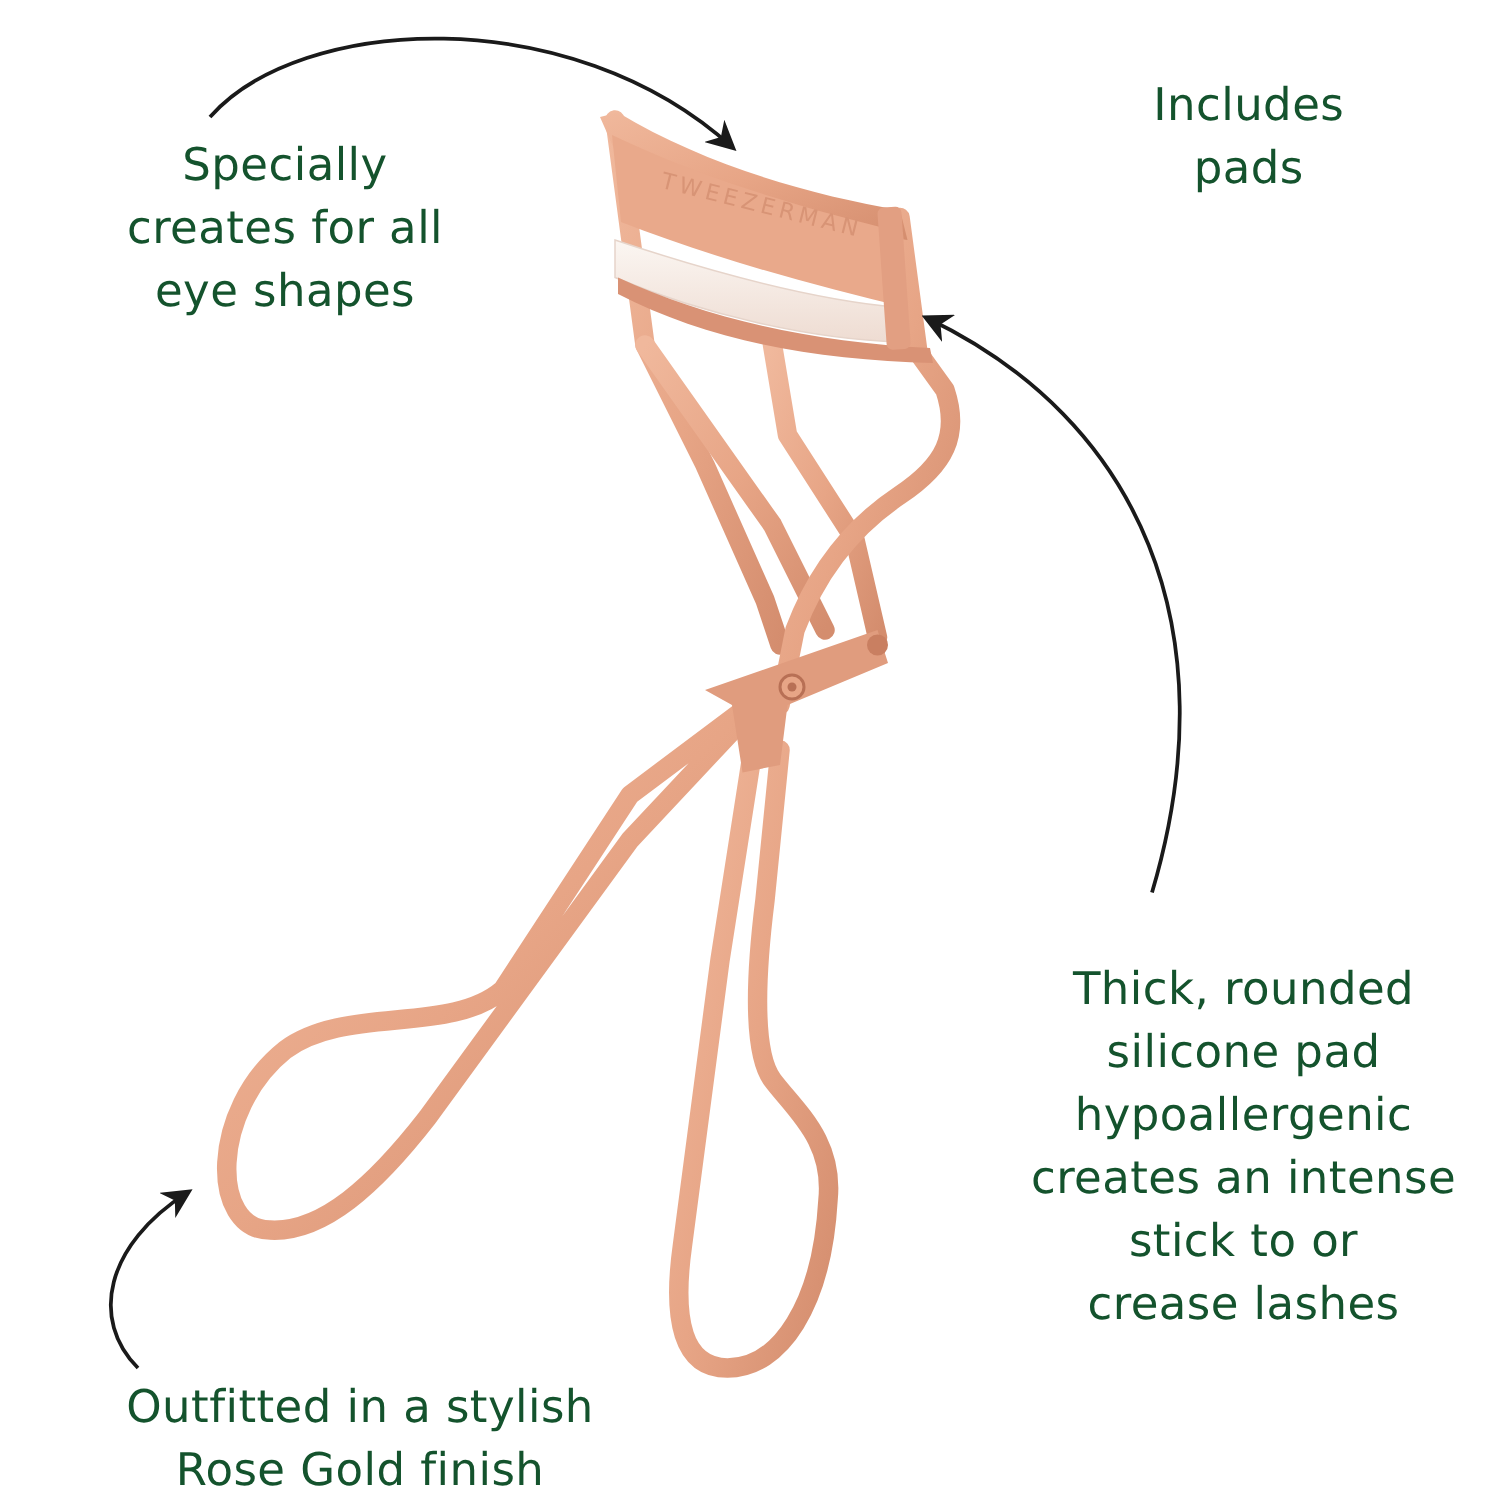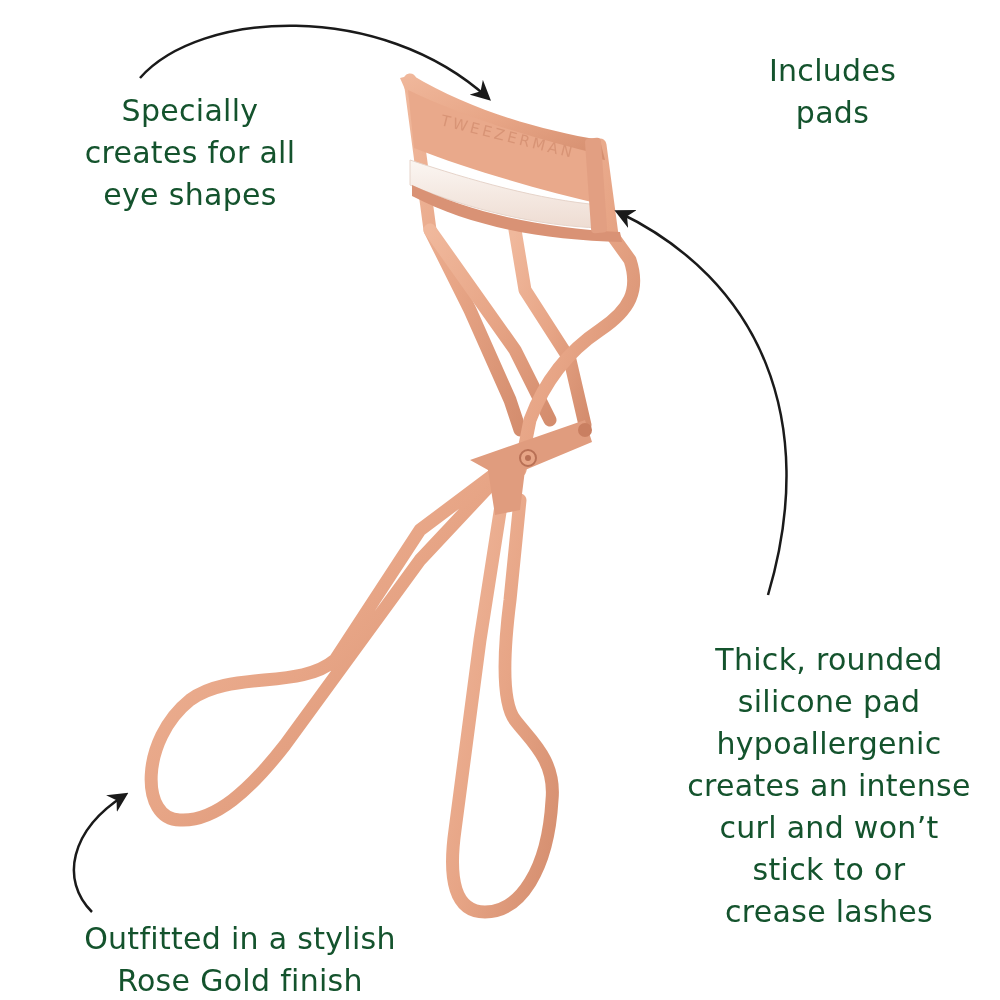--- a/index.html
+++ b/index.html
@@ -89,21 +89,20 @@
   <div class="label" style="left:735px; top:50px; width:195px;">
     <span>Includes</span>
     <span>pads</span>
   </div>
 
   <div class="label" style="left:679px; top:614px; width:300px;margin-top:25px;">
     <span>Thick, rounded</span>
     <span>silicone pad</span>
     <span>hypoallergenic</span>
     <span>creates an intense</span>
-    <span>curl and won’t</span>
     <span>stick to or</span>
     <span>crease lashes</span>
   </div>
 
   <div class="label" style="left:75px; top:918px; width:330px;">
     <span>Outfitted in a stylish</span>
     <span>Rose Gold finish</span>
   </div>
 
 </div>

